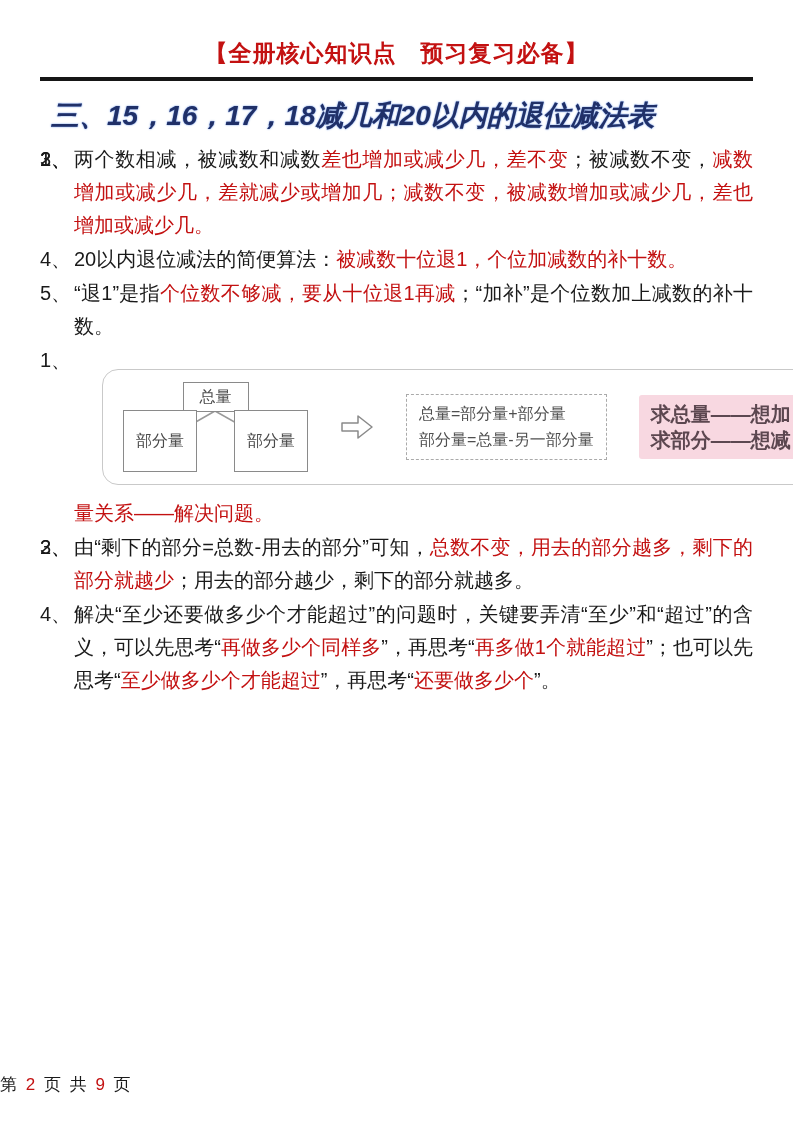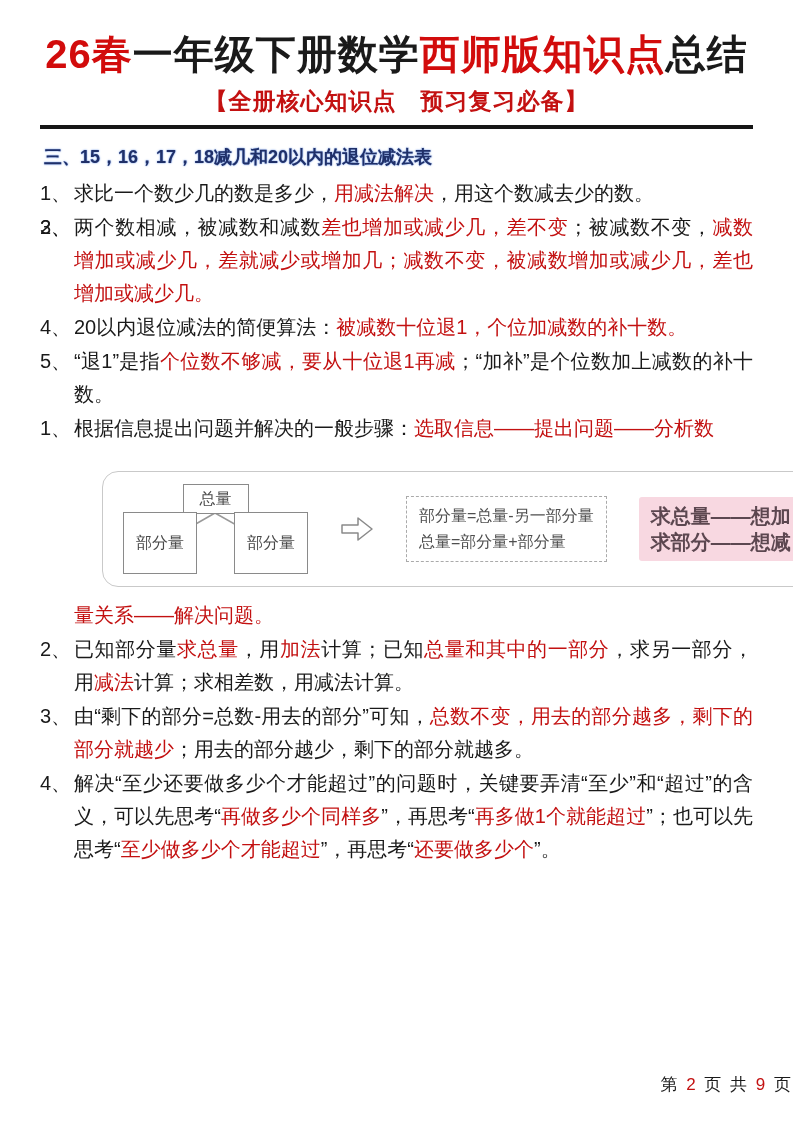--- a/index.html
+++ b/index.html
@@ -25,23 +25,24 @@
     letter-spacing:1px;line-height:1.2;color:var(--black);
   }
   .title .seg-red{color:var(--title-red);}
   .subtitle{
     text-align:center;font-size:23px;font-weight:bold;color:var(--red);
     margin-top:8px;letter-spacing:1px;
   }
   .rule{border:none;border-top:4px solid #161616;margin:8px 0 0 0;}
 
   .sec-h{
-    font-size:18px;font-weight:bold;color:var(--heading-blue);
-    margin:16px 0 8px 4px;
+    font-size:28px;font-weight:bold;color:var(--heading-blue);
+    margin:16px 0 8px 11px;
     text-shadow:0 0 2px rgba(110,150,230,0.85),0 0 1px rgba(110,150,230,0.7);
+    font-style:italic;
   }
   .item{
     font-size:20px;line-height:33px;position:relative;
     padding-left:34px;margin-bottom:1px;text-align:justify;
   }
   .item .num{position:absolute;left:0;top:0;}
   .seg-red{color:var(--red);}
   .seg-black{color:var(--black);}
 
   .figure-wrap{margin:26px 0 12px 62px;}
@@ -64,93 +65,89 @@
   .formula-box{
     border:1.5px dashed #aaaaaa;padding:6px 12px;background:#fff;
     font-size:16px;line-height:26px;color:#4f4f4f;white-space:nowrap;
   }
   .hint-box{
     background:var(--hint-bg);padding:6px 12px;border-radius:3px;
     font-size:20px;line-height:26px;color:var(--hint-text);
     font-weight:bold;white-space:nowrap;
   }
   .footer{
-    position:absolute;bottom:26px;left:0;width:100%;text-align:right;
+    position:absolute;bottom:26px;left:0;width:100%;text-align:left;
     font-size:17px;letter-spacing:2px;
   }
 </style>
 </head>
 <body>
 
 <div class="page">
 
-  <h1 class="title"><span class="seg-red">26春</span><span class="seg-black">一年级下册数学</span><span class="seg-red">西师版知识点</span><span class="seg-black">总结</span></h1>
   <div class="subtitle">【全册核心知识点　预习复习必备】</div>
   <hr class="rule">
 
   <h2 class="sec-h">三、15，16，17，18减几和20以内的退位减法表</h2>
 
   <div class="item">
     <span class="num">1、</span>
-    <span class="txt"><span class="seg-black">求比一个数少几的数是多少，</span><span class="seg-red">用减法解决</span><span class="seg-black">，用这个数减去少的数。</span></span>
   </div>
   <div class="item">
     <span class="num">2、</span>
   </div>
   <div class="item">
     <span class="num">3、</span>
     <span class="txt"><span class="seg-black">两个数相减，被减数和减数</span><span class="seg-red">差也增加或减少几，差不变</span><span class="seg-black">；被减数不变，</span><span class="seg-red">减数增加或减少几，差就减少或增加几；减数不变，被减数增加或减少几，差也增加或减少几。</span></span>
   </div>
   <div class="item">
     <span class="num">4、</span>
     <span class="txt"><span class="seg-black">20以内退位减法的简便算法：</span><span class="seg-red">被减数十位退1，个位加减数的补十数。</span></span>
   </div>
   <div class="item">
     <span class="num">5、</span>
     <span class="txt"><span class="seg-black">“退1”是指</span><span class="seg-red">个位数不够减，要从十位退1再减</span><span class="seg-black">；“加补”是个位数加上减数的补十数。</span></span>
   </div>
 
 
   <div class="item">
     <span class="num">1、</span>
-    <span class="txt"><span class="seg-black">根据信息提出问题并解决的一般步骤：</span><span class="seg-red">选取信息——提出问题——分析数</span></span>
   </div>
 
   <div class="figure-wrap">
     <div class="panel">
       <div class="tree">
         <svg class="tree-lines" width="185" height="90" viewBox="0 0 185 90">
           <line x1="92" y1="29" x2="36" y2="61" stroke="#999999" stroke-width="1.5"></line>
           <line x1="92" y1="29" x2="149" y2="61" stroke="#999999" stroke-width="1.5"></line>
         </svg>
         <div class="node root">总量</div>
         <div class="node c1">部分量</div>
         <div class="node c2">部分量</div>
       </div>
       <svg class="big-arrow" width="34" height="30" viewBox="0 0 34 30">
         <path d="M2 11 h16 v-7 l14 11 -14 11 v-7 h-16 z" fill="#ffffff" stroke="#8a8a8a" stroke-width="1.5" stroke-linejoin="round"></path>
       </svg>
       <div class="formula-box">
+        <div>总量=部分量+部分量</div>
         <div>部分量=总量-另一部分量</div>
-        <div>总量=部分量+部分量</div>
       </div>
       <div class="hint-box">
         <div>求总量——想加</div>
         <div>求部分——想减</div>
       </div>
     </div>
   </div>
 
   <div class="item">
     <span class="txt"><span class="seg-red">量关系——解决问题。</span></span>
   </div>
 
   <div class="item">
     <span class="num">2、</span>
-    <span class="txt"><span class="seg-black">已知部分量</span><span class="seg-red">求总量</span><span class="seg-black">，用</span><span class="seg-red">加法</span><span class="seg-black">计算；已知</span><span class="seg-red">总量和其中的一部分</span><span class="seg-black">，求另一部分，用</span><span class="seg-red">减法</span><span class="seg-black">计算；求相差数，用减法计算。</span></span>
   </div>
   <div class="item">
     <span class="num">3、</span>
     <span class="txt"><span class="seg-black">由“剩下的部分=总数-用去的部分”可知，</span><span class="seg-red">总数不变，用去的部分越多，剩下的部分就越少</span><span class="seg-black">；用去的部分越少，剩下的部分就越多。</span></span>
   </div>
   <div class="item">
     <span class="num">4、</span>
     <span class="txt"><span class="seg-black">解决“至少还要做多少个才能超过”的问题时，关键要弄清“至少”和“超过”的含义，可以先思考“</span><span class="seg-red">再做多少个同样多</span><span class="seg-black">”，再思考“</span><span class="seg-red">再多做1个就能超过</span><span class="seg-black">”；也可以先思考“</span><span class="seg-red">至少做多少个才能超过</span><span class="seg-black">”，再思考“</span><span class="seg-red">还要做多少个</span><span class="seg-black">”。</span></span>
   </div>
 

